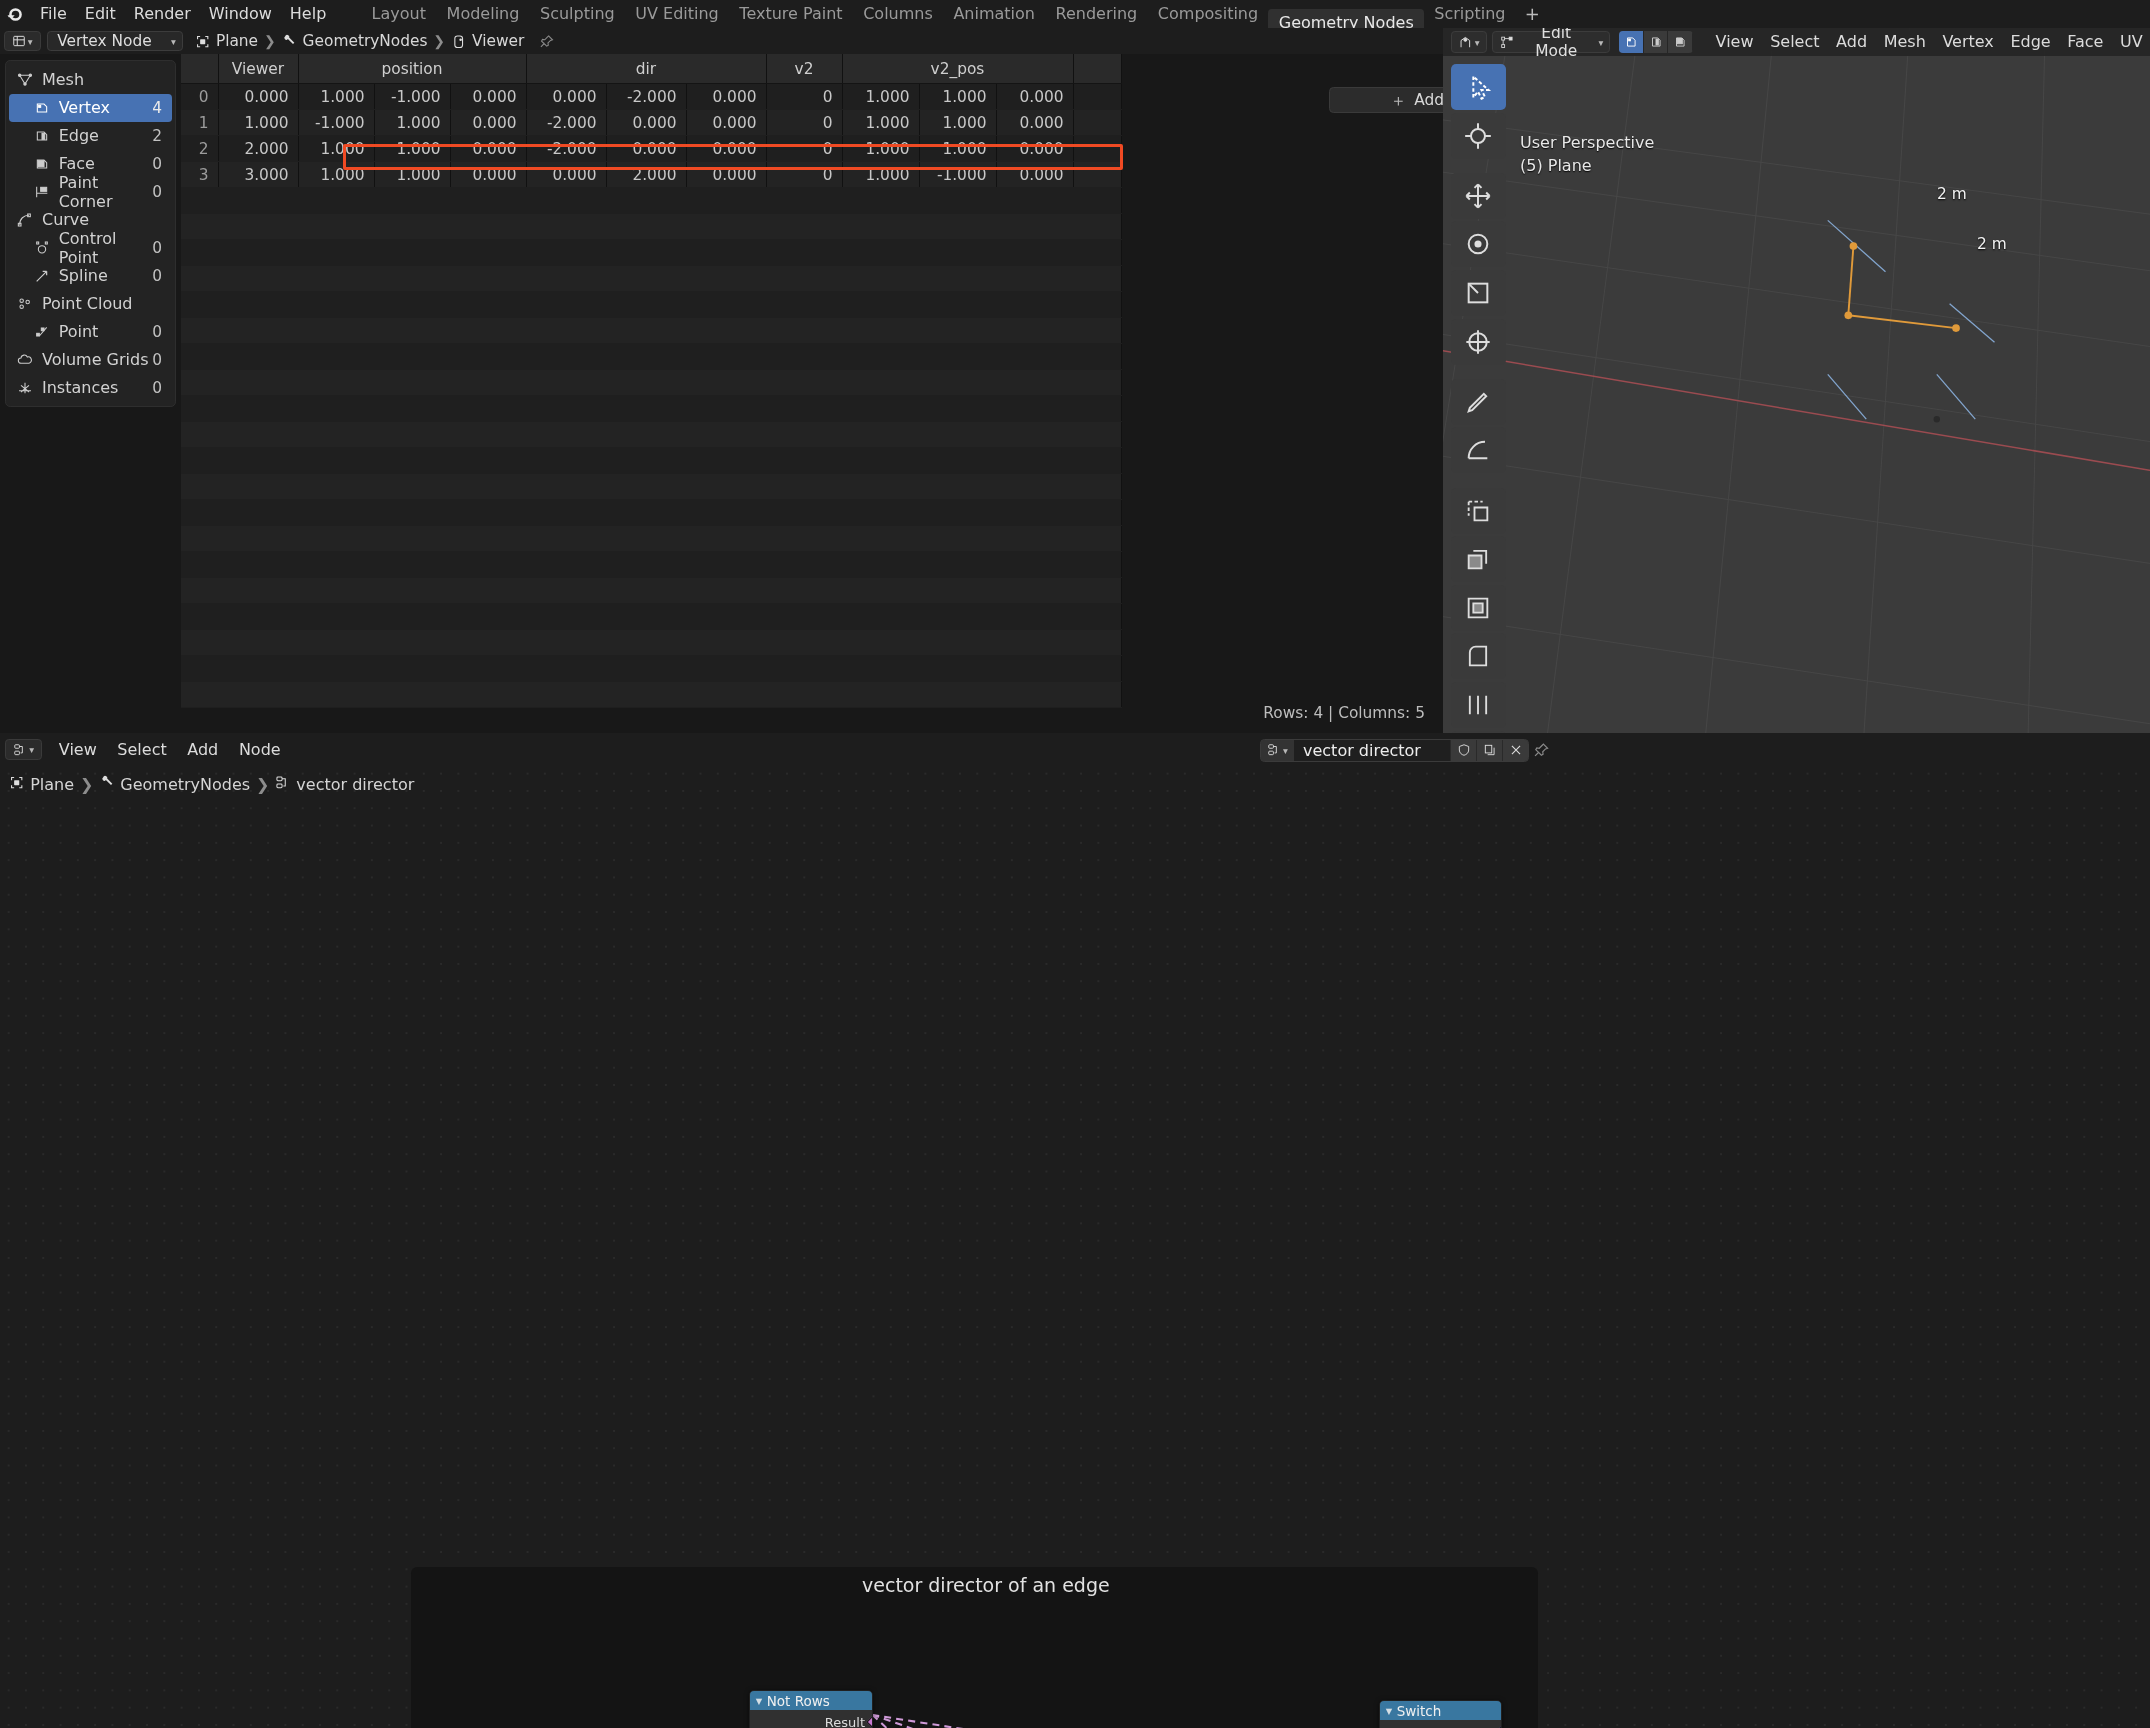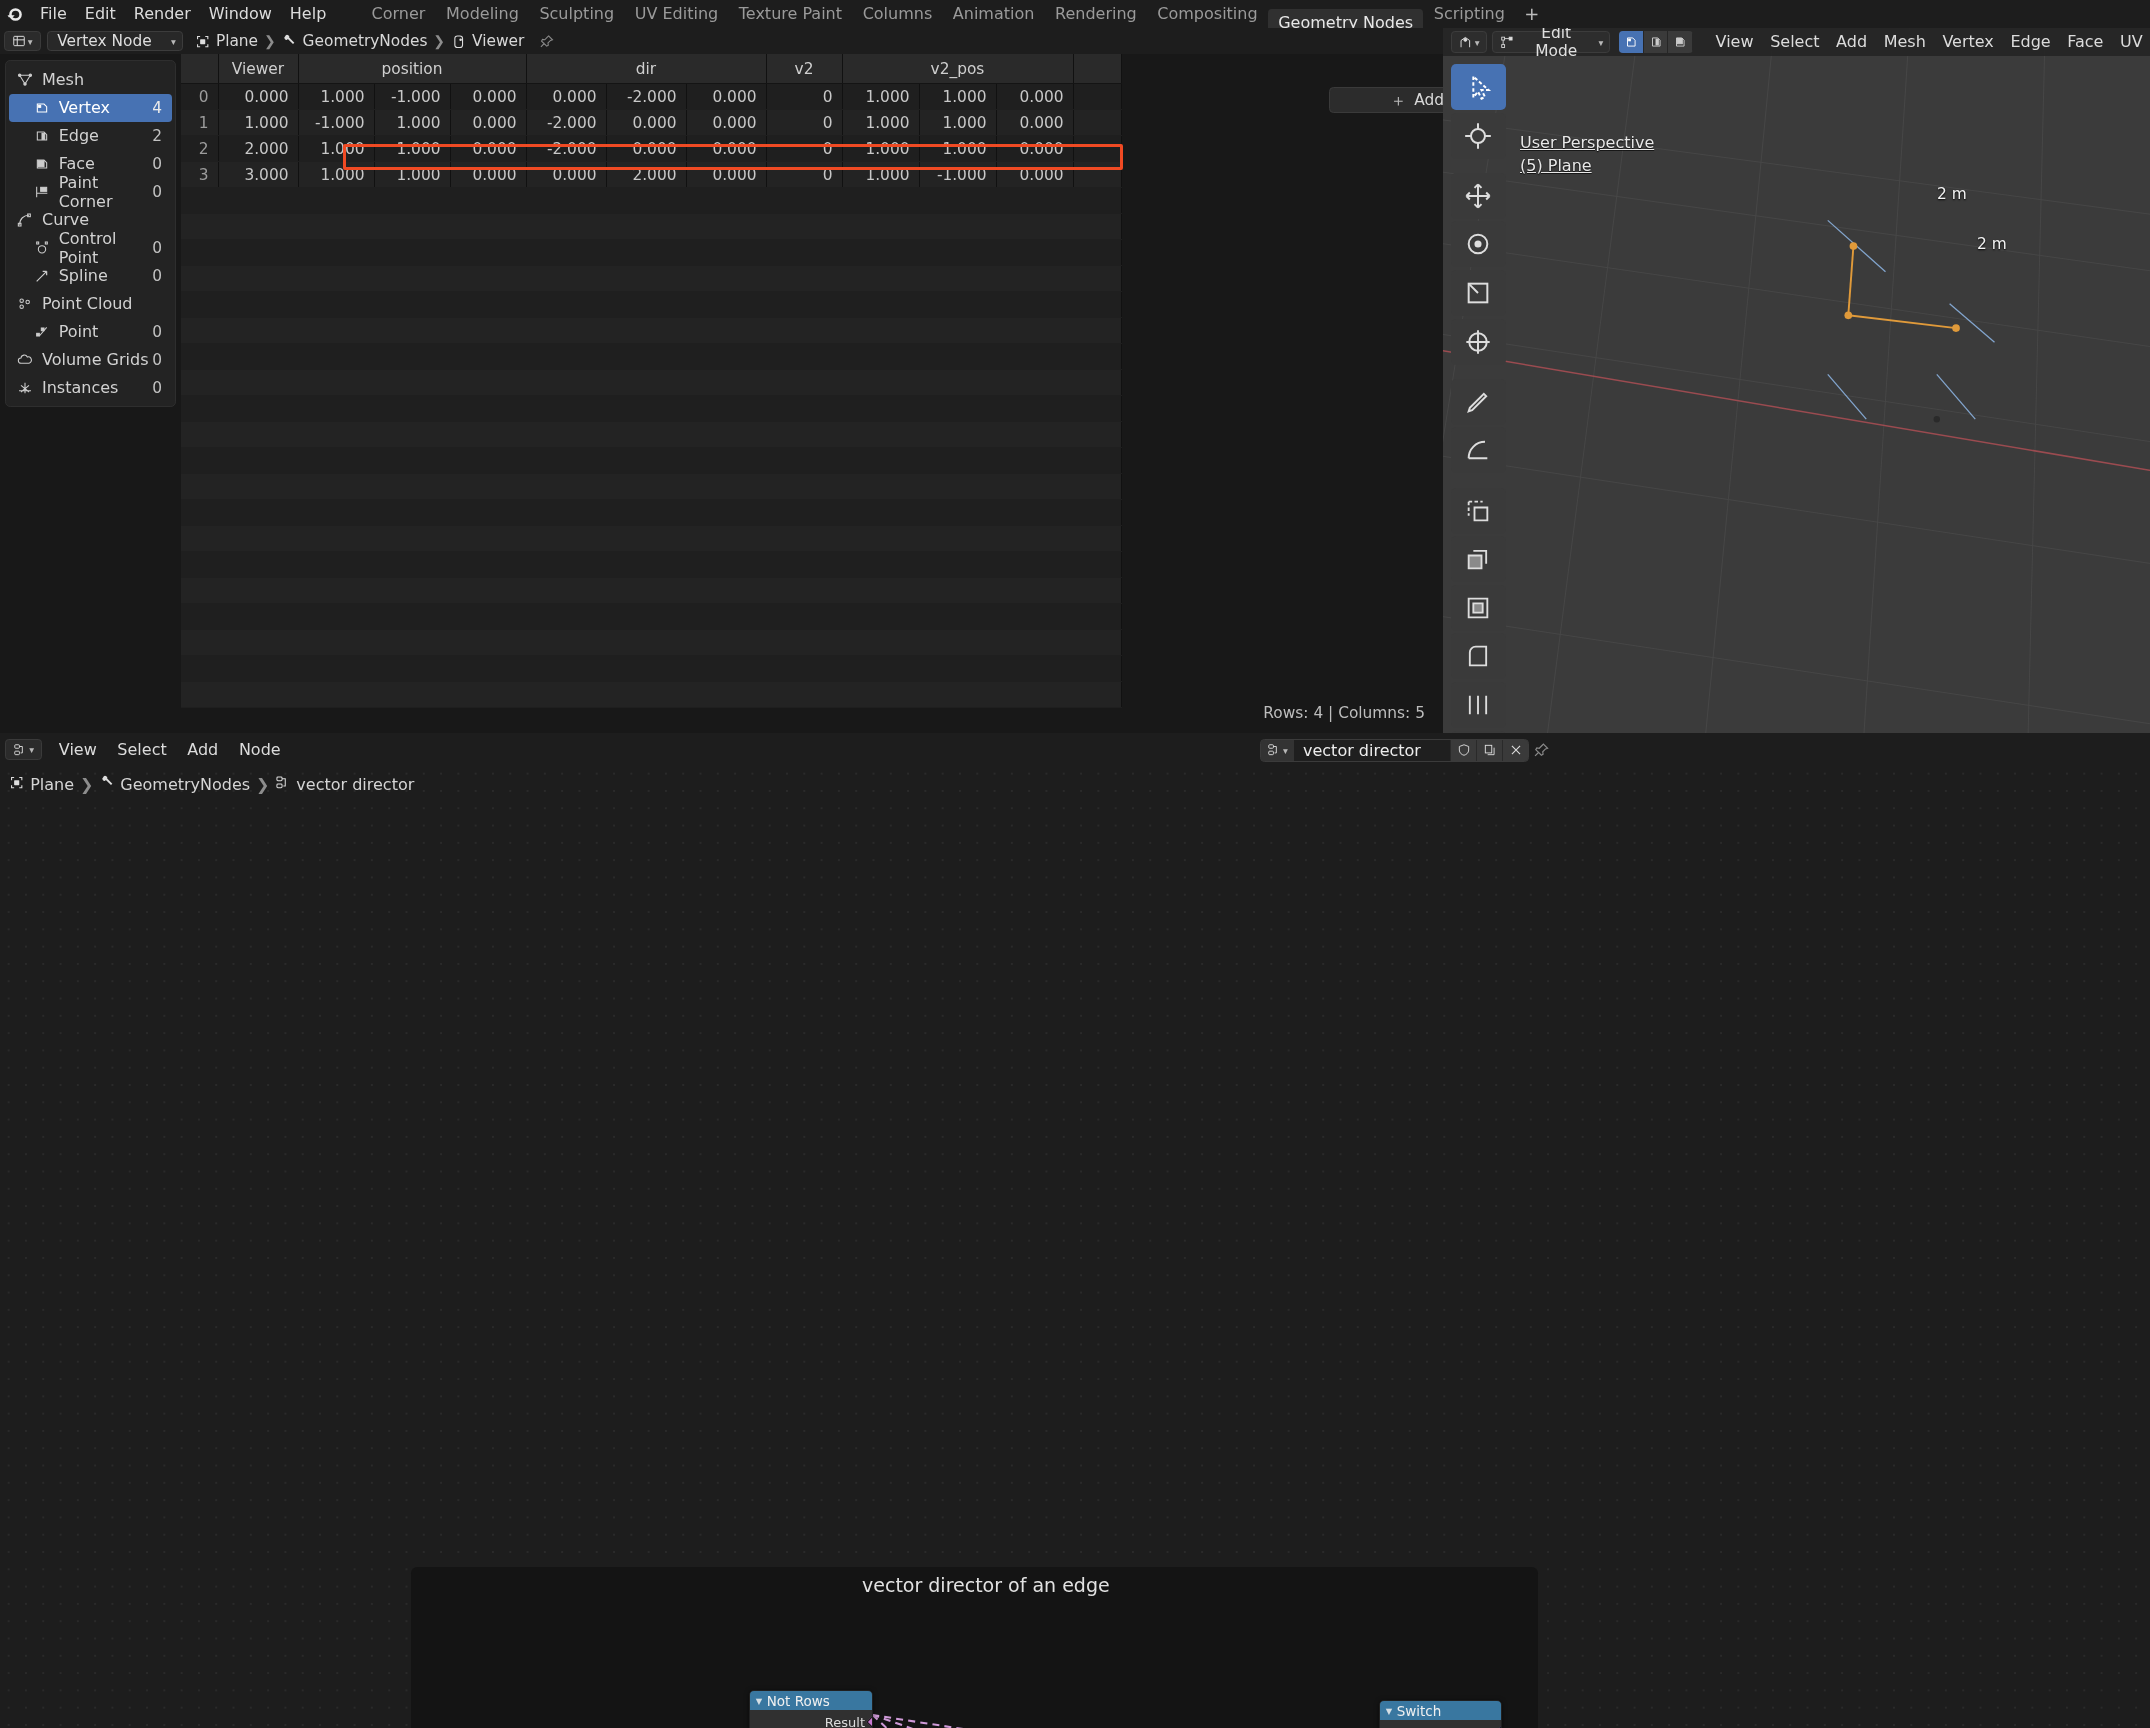--- a/index.html
+++ b/index.html
@@ -80,21 +80,21 @@
   .selmode svg{width:14px;height:14px;}
   .vp-menus{display:flex;align-items:center;margin-left:9px;}
   .vp-menus span{padding:0 8.3px;color:#dcdcdc;font-size:16px;line-height:28px;}
 
   .vp-toolbar{position:absolute;left:7.7px;top:36px;width:55px;z-index:5;display:flex;flex-direction:column;gap:2.6px;}
   .tool{width:55px;height:46px;background:#3a3a3a;border-radius:5.1px;display:flex;align-items:center;justify-content:center;}
   .tool.on{background:#4772b3;}
   .tool svg{width:28px;height:28px;}
   .tool-gap{height:9px;}
 
-  .vp-text{position:absolute;left:77px;top:103px;z-index:4;color:#e8e8e8;font-size:16px;line-height:1.45;text-shadow:0 0.6px 1.3px #000;text-decoration:underline;}
+  .vp-text{position:absolute;left:77px;top:103px;z-index:4;color:#e8e8e8;font-size:16px;line-height:1.45;text-shadow:0 0.6px 1.3px #000;}
   .mlabel{position:absolute;color:#f2f2f2;font-size:15.4px;z-index:4;text-shadow:0 0.6px 1.9px #000;}
 
   
   .nodeeditor{position:absolute;left:0;top:734px;width:2151px;height:995px;background:#1d1d1d;}
   .ne-header{position:absolute;left:0;top:0;width:100%;height:31px;background:#1d1d1d;display:flex;align-items:center;padding-left:5.1px;}
   .ne-menus{display:flex;align-items:center;}
   .ne-menus span{padding:0 10.3px;color:#dcdcdc;font-size:16px;line-height:31px;}
   .ne-nametool{position:absolute;left:1260px;top:4.5px;display:flex;align-items:center;height:23px;
       background:#2d2d2d;border:0.6px solid #3b3b3b;border-radius:4.5px;overflow:hidden;}
   .ne-nametool .ico{width:33px;height:22px;display:flex;align-items:center;justify-content:center;gap:1.9px;background:#333;}
@@ -138,21 +138,21 @@
         <path d="M12 4a8 8 0 100 16 8 8 0 000-16zm0 3.2a4.8 4.8 0 110 9.6 4.8 4.8 0 010-9.6z"></path>
         <path d="M2 13h9l-2.4 2.6H3.4z"></path>
       </svg>
   </div>
   <div class="menu-item">File</div>
   <div class="menu-item">Edit</div>
   <div class="menu-item">Render</div>
   <div class="menu-item">Window</div>
   <div class="menu-item">Help</div>
   <div class="ws-tabs">
-    <div class="ws-tab">Corner</div>
+    <div class="ws-tab">Layout</div>
     <div class="ws-tab">Modeling</div>
     <div class="ws-tab">Sculpting</div>
     <div class="ws-tab">UV Editing</div>
     <div class="ws-tab">Texture Paint</div>
     <div class="ws-tab">Columns</div>
     <div class="ws-tab">Animation</div>
     <div class="ws-tab">Rendering</div>
     <div class="ws-tab">Compositing</div>
     <div class="ws-tab active">Geometry Nodes</div>
     <div class="ws-tab">Scripting</div>

